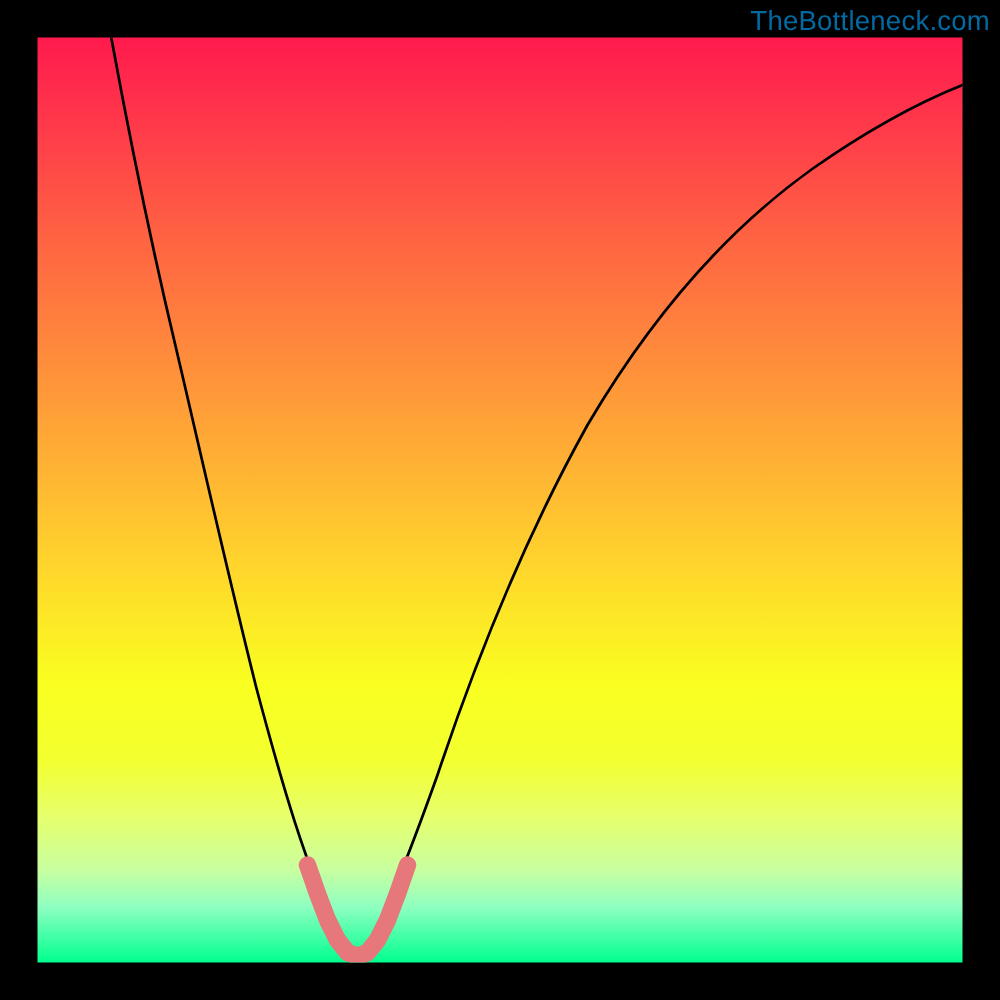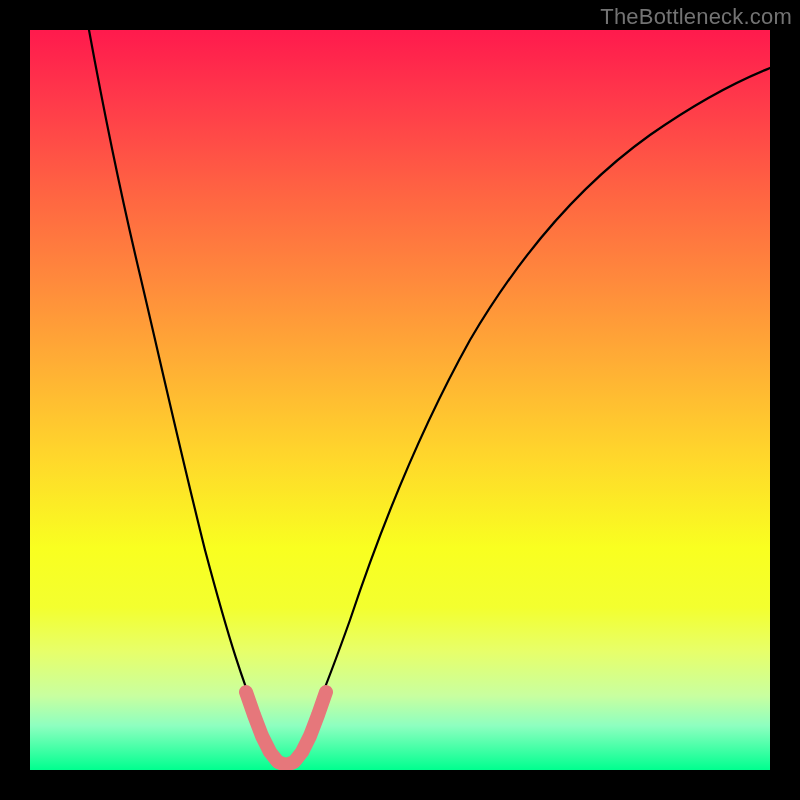--- a/index.html
+++ b/index.html
@@ -37,21 +37,21 @@
       #e7ff6a 84%,
       #c8ffa0 90%,
       #8effc0 94%,
       #00ff8f 100%
     );
   }
   .watermark {
     position: absolute;
     top: 4px;
     right: 8px;
-    color: #737373;
+    color: #0369a1;
     font-size: 22px;
     font-weight: 500;
     letter-spacing: 0.2px;
   }
   svg.curve {
     position: absolute;
     top: 0;
     left: 0;
     width: 740px;
     height: 740px;

